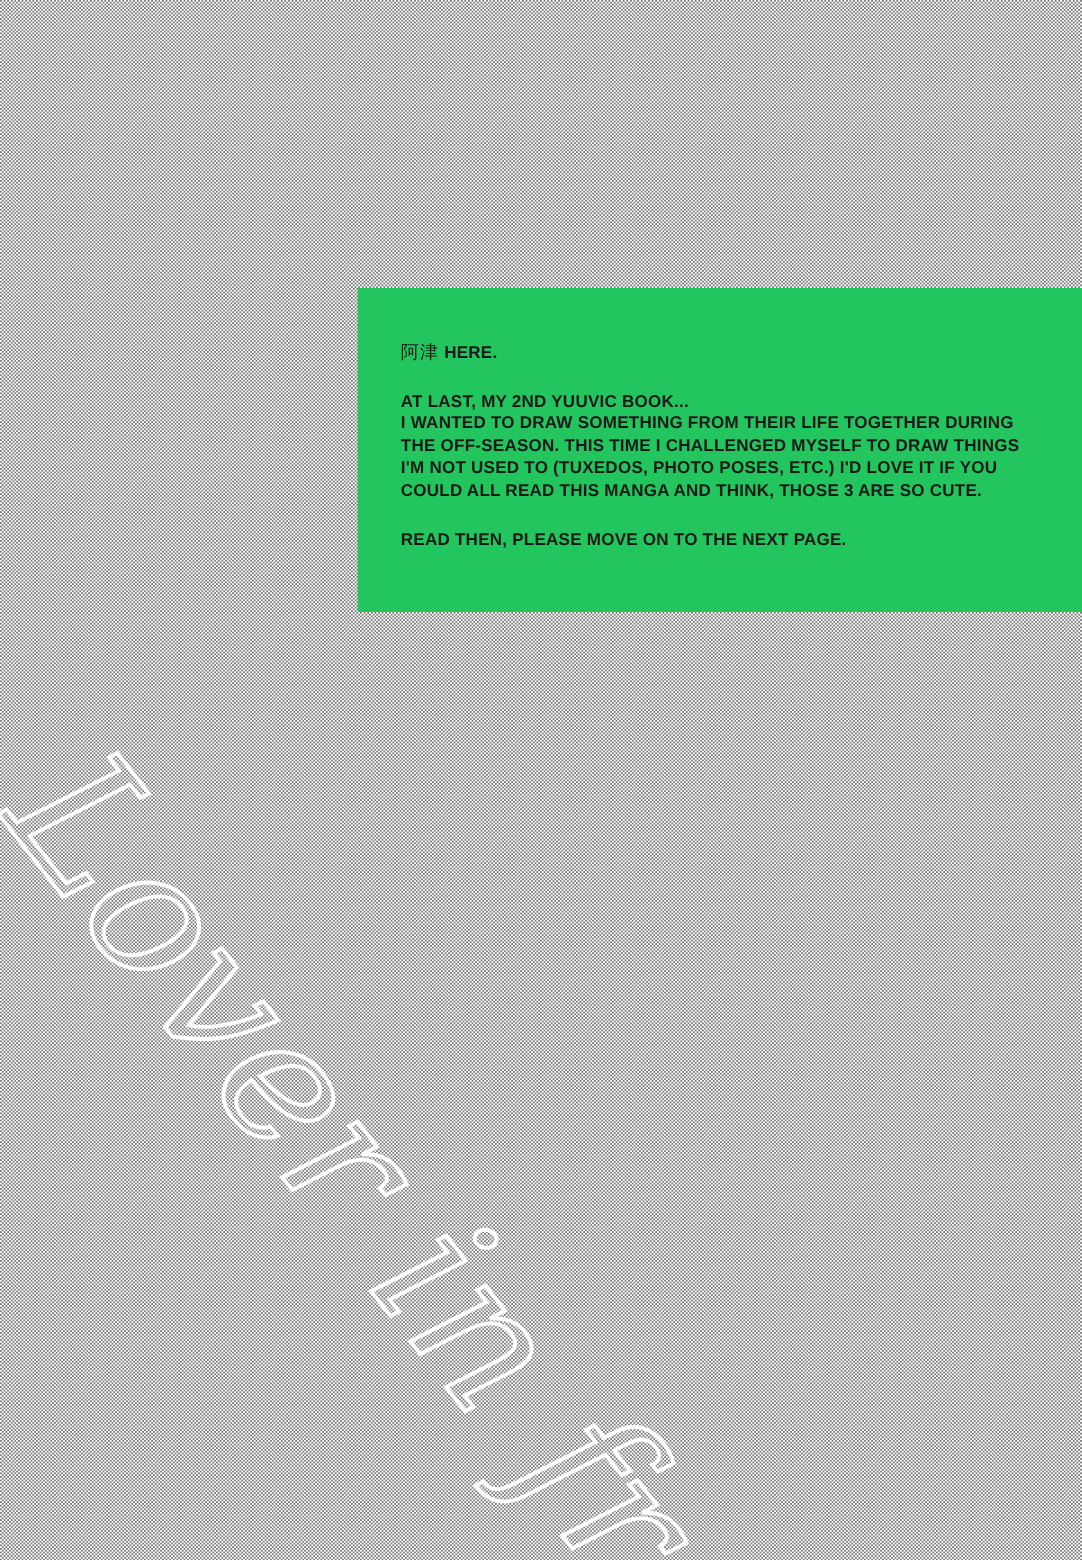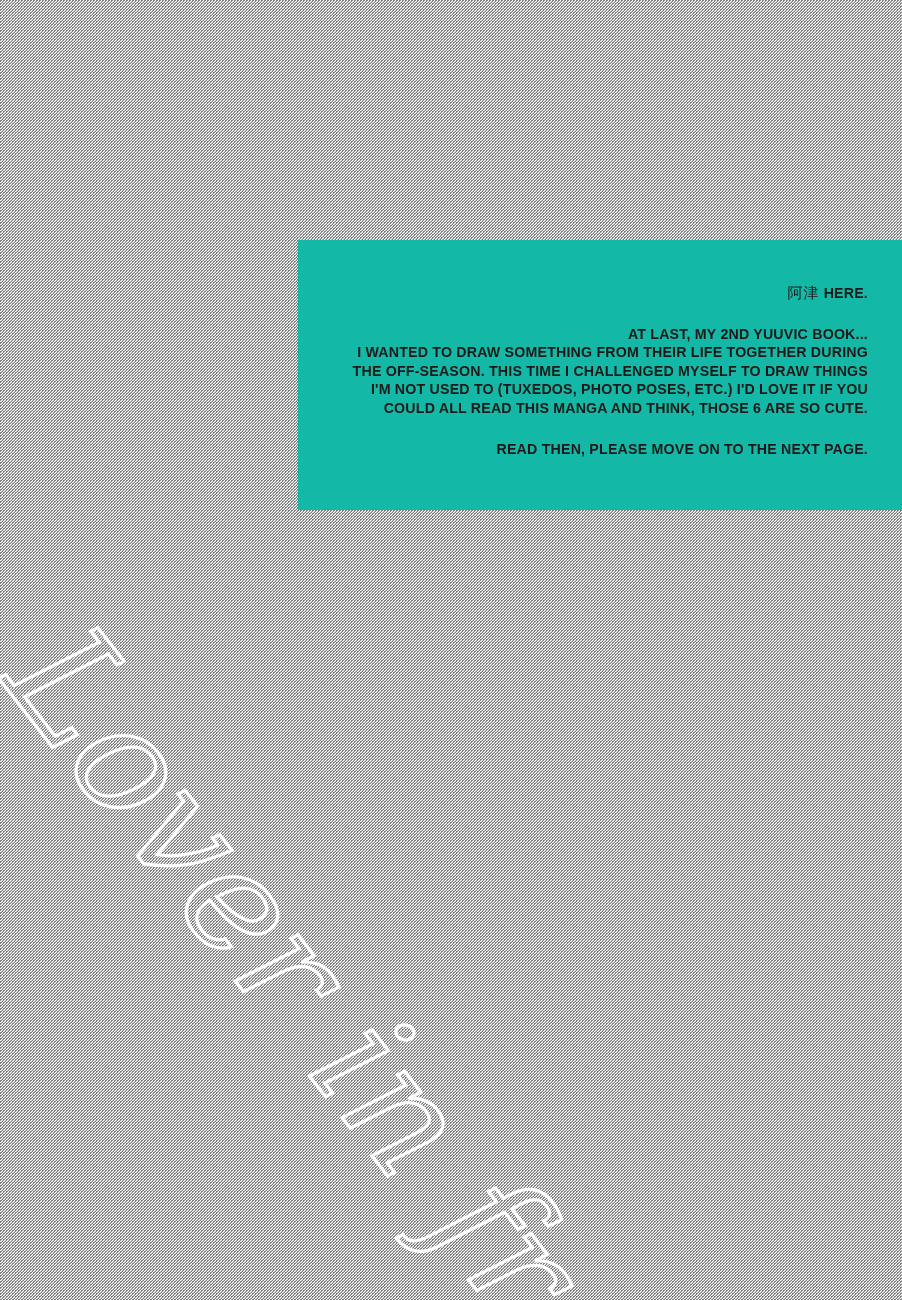--- a/index.html
+++ b/index.html
@@ -54,24 +54,23 @@
     letter-spacing: 2px;
   }
 
   
   #afterword {
     position: absolute;
     left: 298px;
     top: 240px;
     width: 604px;
     height: 270px;
-    background: #14b8a6;
+    background: #22c55e;
     box-sizing: border-box;
     padding: 44px 34px 20px 36px;
-    text-align: right;
   }
 
   .aw-line {
     font-family: "Liberation Sans", sans-serif;
     font-weight: bold;
     font-size: 14.2px;
     line-height: 18.6px;
     letter-spacing: 0.2px;
     color: #1a1a1a;
     white-space: pre-wrap;
@@ -103,17 +102,17 @@
 
   <div id="watermark">
     <svg width="1000" height="760" viewBox="0 0 1000 760" xmlns="http://www.w3.org/2000/svg">
       <text class="wm-text" x="40" y="120" transform="rotate(52 40 120)">Lover in frame</text>
     </svg>
   </div>
 
   <div id="afterword">
     <p class="aw-line aw-byline"><span class="aw-cjk">阿津</span><span> HERE.</span></p>
     <p class="aw-line aw-body">AT LAST, MY 2ND YUUVIC BOOK...
-I WANTED TO DRAW SOMETHING FROM THEIR LIFE TOGETHER DURING THE OFF-SEASON. THIS TIME I CHALLENGED MYSELF TO DRAW THINGS I'M NOT USED TO (TUXEDOS, PHOTO POSES, ETC.) I'D LOVE IT IF YOU COULD ALL READ THIS MANGA AND THINK, THOSE 6 ARE SO CUTE.</p>
+I WANTED TO DRAW SOMETHING FROM THEIR LIFE TOGETHER DURING THE OFF-SEASON. THIS TIME I CHALLENGED MYSELF TO DRAW THINGS I'M NOT USED TO (TUXEDOS, PHOTO POSES, ETC.) I'D LOVE IT IF YOU COULD ALL READ THIS MANGA AND THINK, THOSE 3 ARE SO CUTE.</p>
     <p class="aw-line aw-closing">READ THEN, PLEASE MOVE ON TO THE NEXT PAGE.</p>
   </div>
 
 </div>
 
 </body></html>

